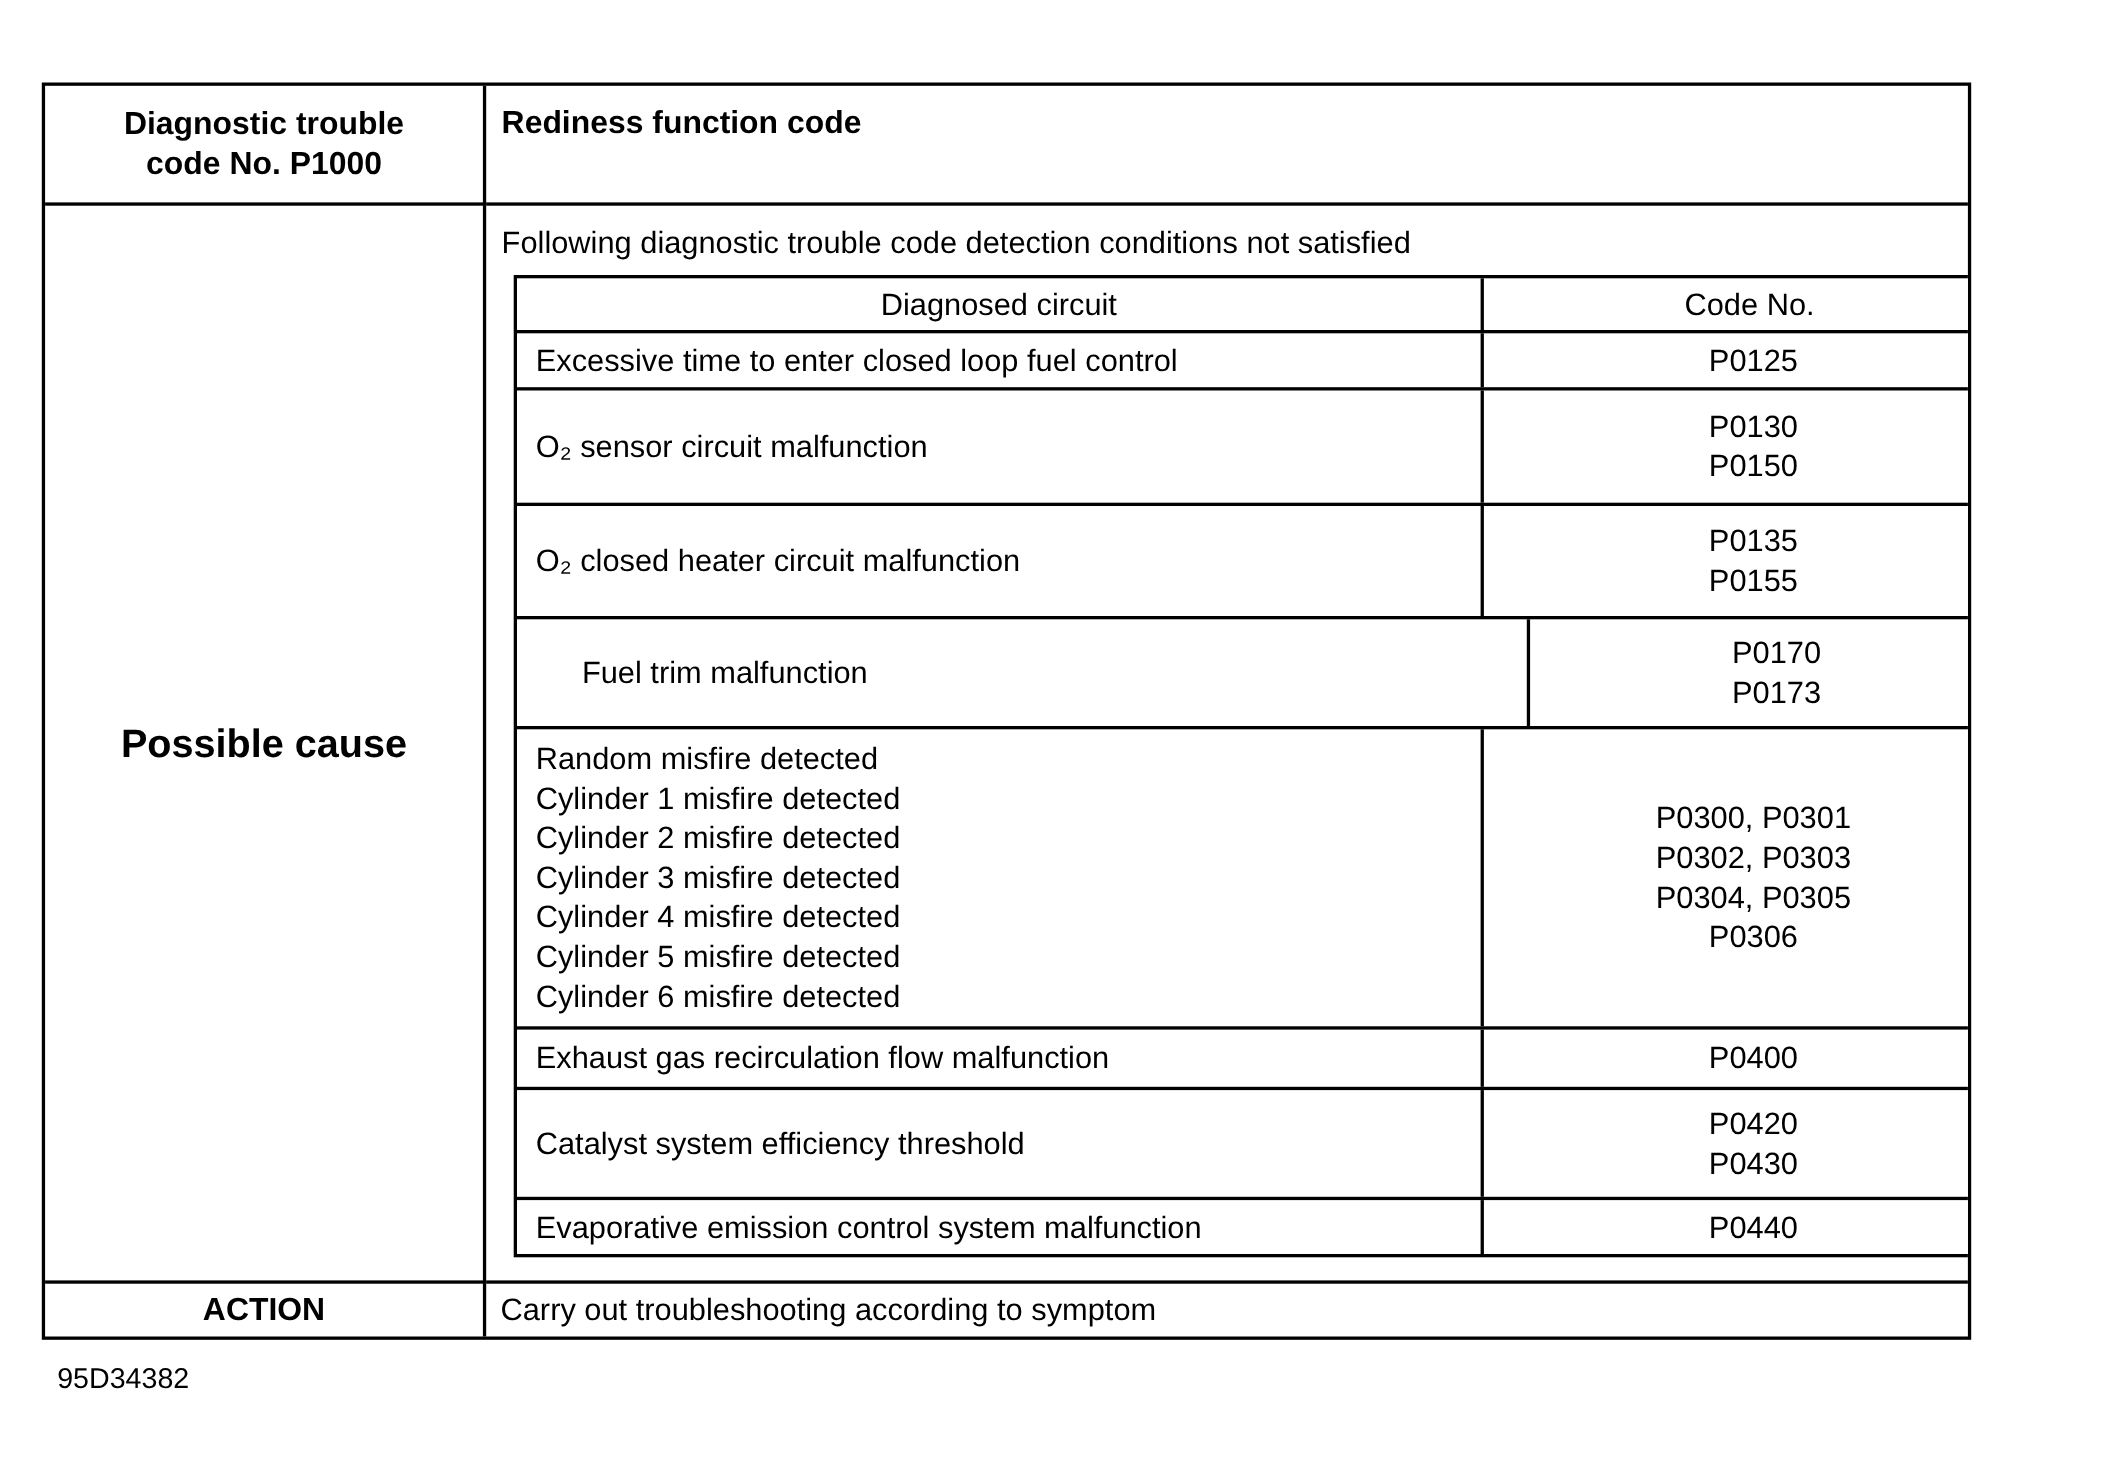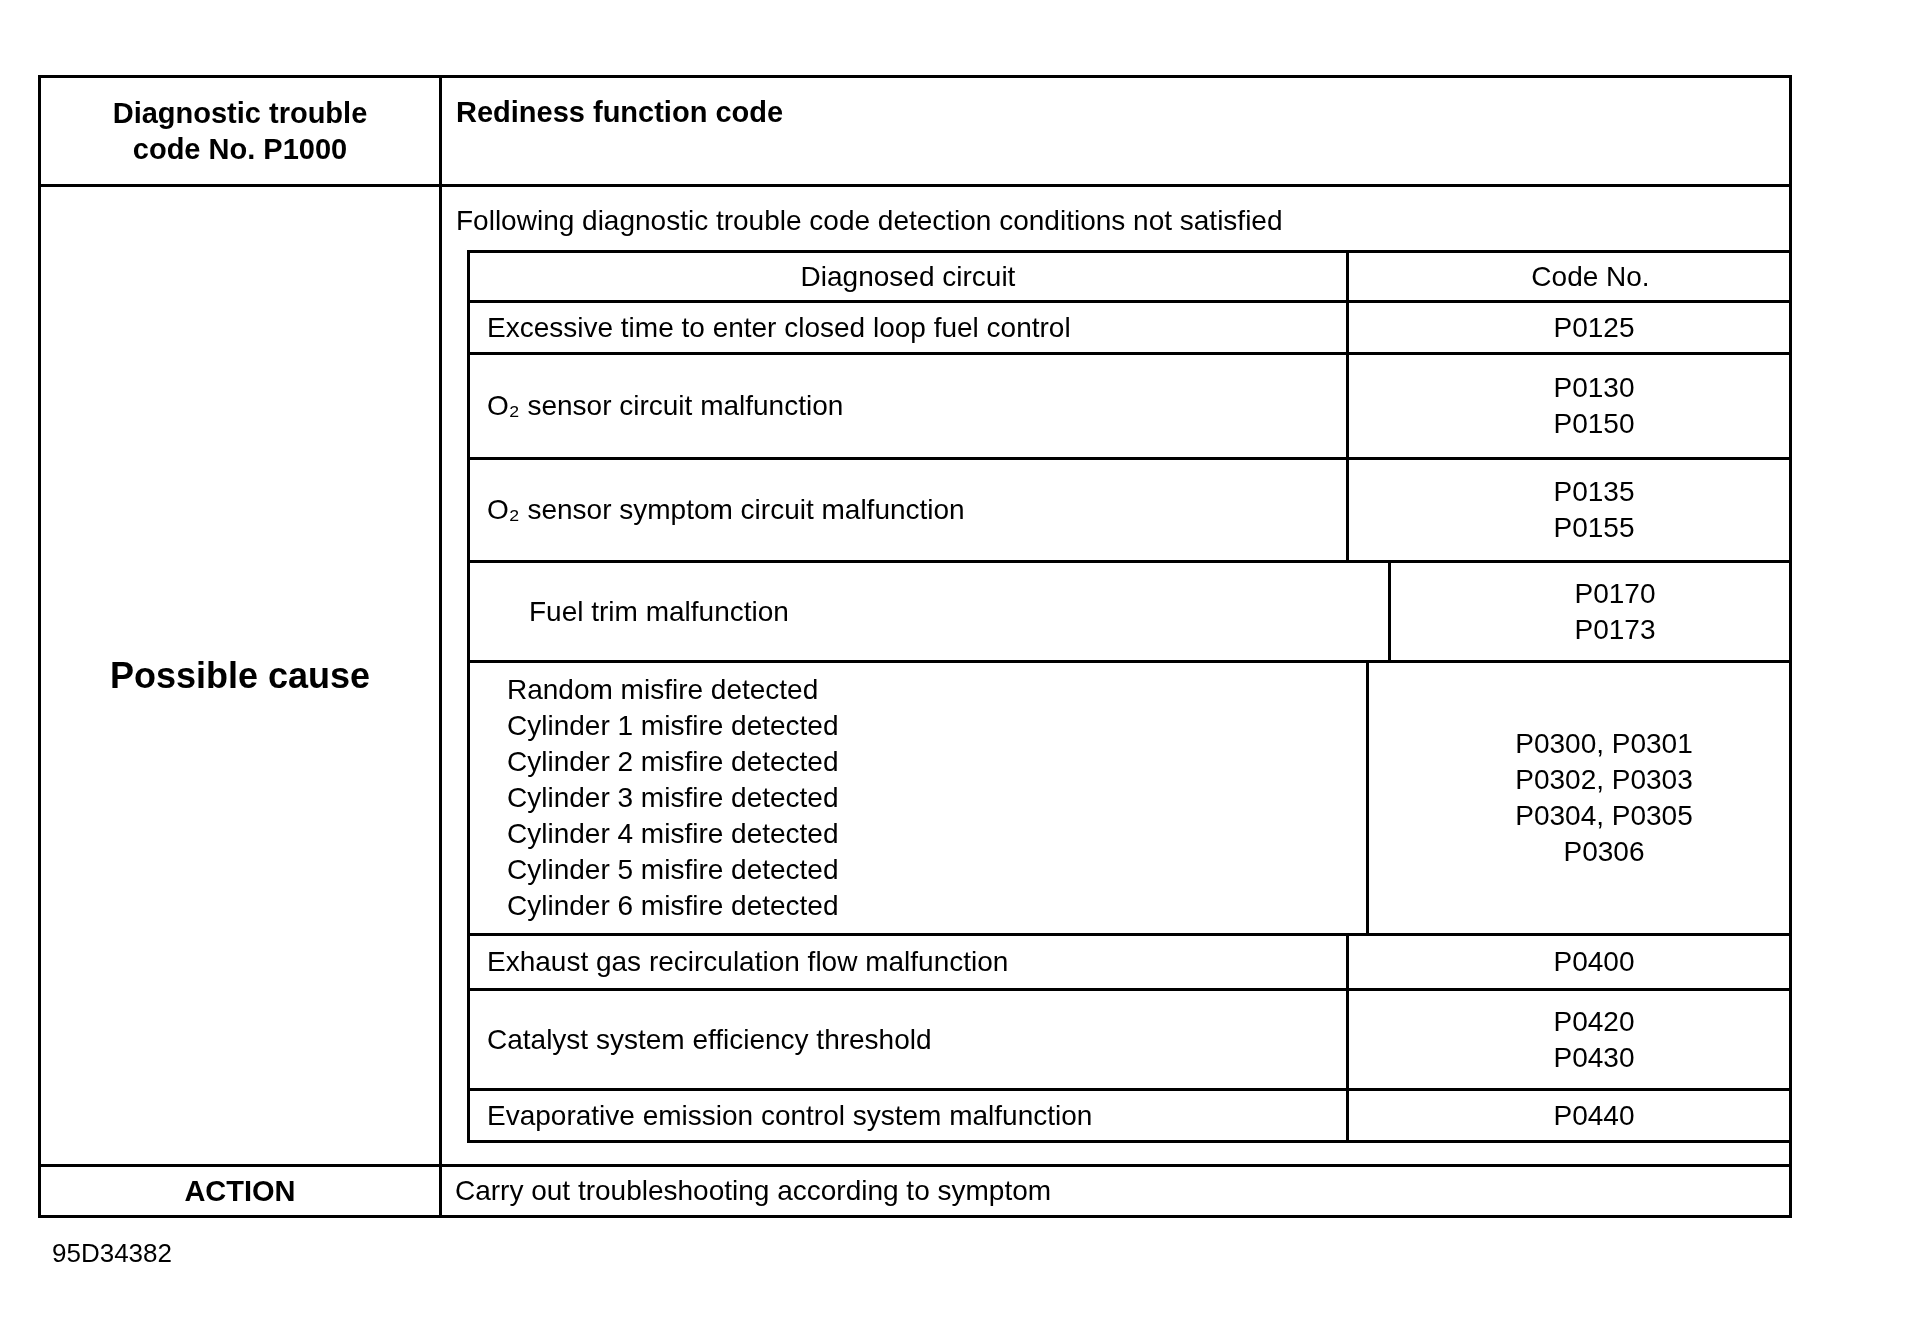--- a/index.html
+++ b/index.html
@@ -104,21 +104,21 @@
     line-height: 36px;
     white-space: pre-line;
   }
   .c-circuit { border-right: 3px solid #000; }
   .c-code { padding-left: 17px; text-align: center; }
 
   .itr:nth-of-type(1) { min-height: 49px;  }
   .itr:nth-of-type(2) { min-height: 102px; }
   .itr:nth-of-type(3) { min-height: 100px; }
   .itr:nth-of-type(4) { min-height: 97px; padding-left: 42px;  }
-  .itr:nth-of-type(5) { min-height: 270px; padding-left: 20px; }
+  .itr:nth-of-type(5) { min-height: 270px; }
   .itr:nth-of-type(6) { min-height: 52px;  }
   .itr:nth-of-type(7) { min-height: 97px;  }
   .itr:nth-of-type(8) { min-height: 49px;  }
 
   
   .action-label-cell {
     display: flex;
     align-items: center;
     justify-content: center;
     font-weight: bold;
@@ -161,21 +161,21 @@
           <div class="itr">
             <div class="itc c-circuit">Excessive time to enter closed loop fuel control</div>
             <div class="itc c-code">P0125</div>
           </div>
           <div class="itr">
             <div class="itc c-circuit">O₂ sensor circuit malfunction</div>
             <div class="itc c-code">P0130
 P0150</div>
           </div>
           <div class="itr">
-            <div class="itc c-circuit">O₂ sensor symptom circuit malfunction</div>
+            <div class="itc c-circuit">O₂ closed heater circuit malfunction</div>
             <div class="itc c-code">P0135
 P0155</div>
           </div>
           <div class="itr">
             <div class="itc c-circuit">Fuel trim malfunction</div>
             <div class="itc c-code">P0170
 P0173</div>
           </div>
           <div class="itr">
             <div class="itc c-circuit">Random misfire detected

